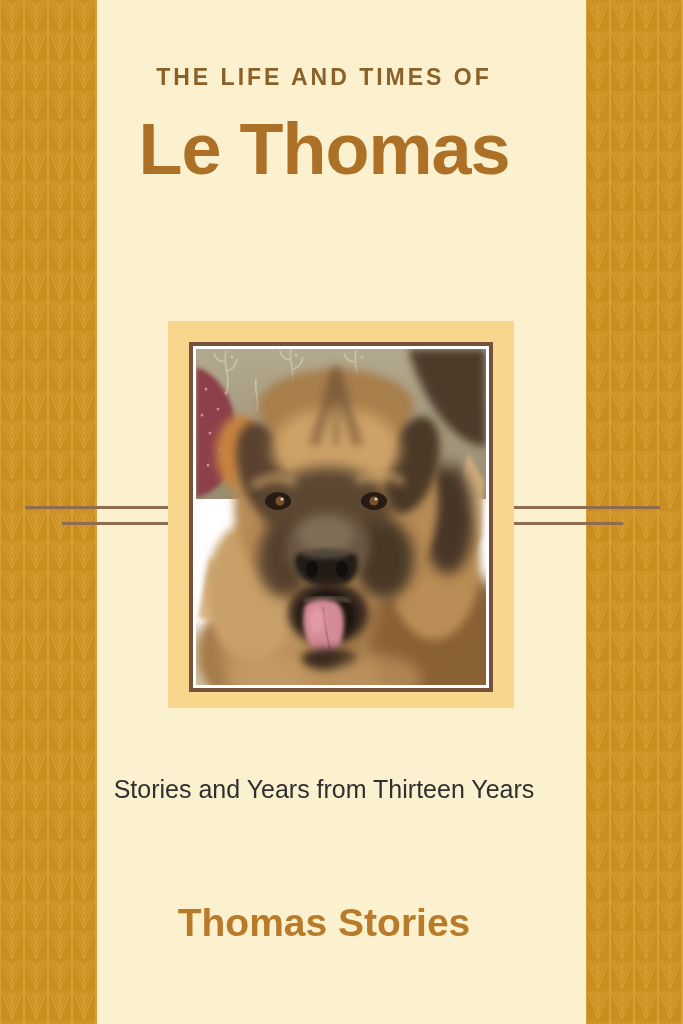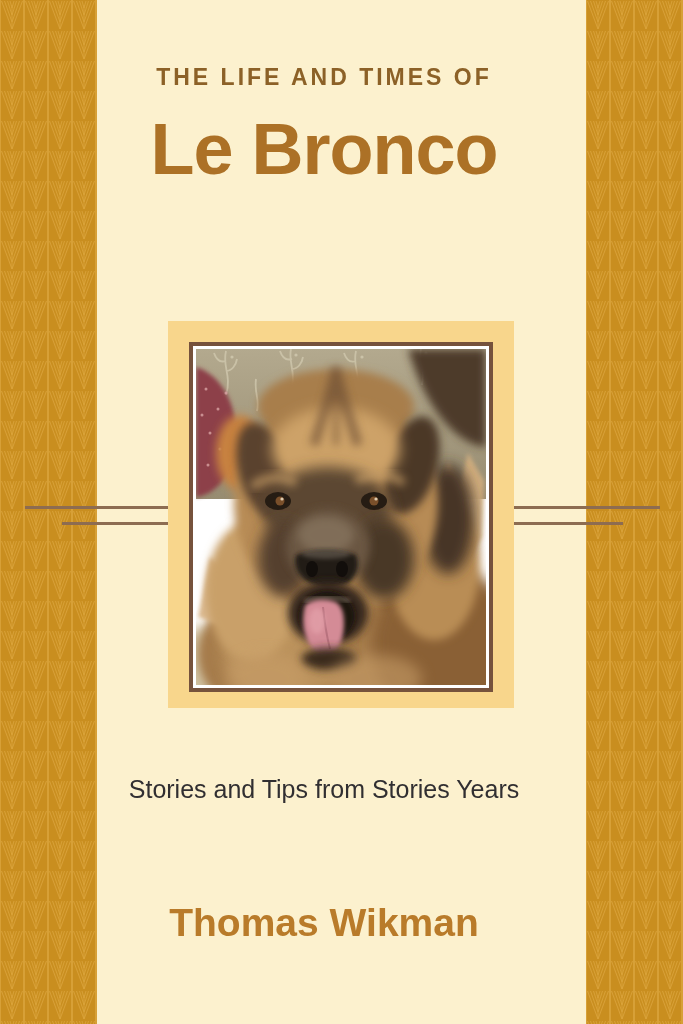--- a/index.html
+++ b/index.html
@@ -74,21 +74,21 @@
         </pattern>
       </defs>
       <rect width="100%" height="100%" fill="url(#pat-right)"></rect>
     </svg>
   </div>
 
   <div class="rule rule-upper"></div>
   <div class="rule rule-lower"></div>
 
   <div class="textline kicker">THE LIFE AND TIMES OF</div>
-  <h1 class="textline title">Le Bronco</h1>
+  <h1 class="textline title">Le Thomas</h1>
 
   <div class="mat">
     <div class="frame">
       <svg class="photo" viewBox="0 0 290 336" xmlns="http://www.w3.org/2000/svg" role="img" aria-label="leonberger-dog-portrait">
         <defs>
           <filter id="b2" x="-40%" y="-40%" width="180%" height="180%">
               <feGaussianBlur stdDeviation="2"></feGaussianBlur>
             </filter>
           <filter id="b4" x="-40%" y="-40%" width="180%" height="180%">
               <feGaussianBlur stdDeviation="4"></feGaussianBlur>
@@ -193,17 +193,17 @@
 
         <g fill="#c79d67" opacity="0.6" filter="url(#b7)">
           <ellipse cx="70" cy="330" rx="40" ry="26"></ellipse>
           <ellipse cx="180" cy="330" rx="46" ry="24"></ellipse>
         </g>
       </svg>
     </div>
   </div>
 
   <div class="textline subtitle">
-    <div>Stories and Tips from Stories Years</div>
-  </div>
-  <div class="textline author">Thomas Wikman</div>
+    <div>Stories and Years from Thirteen Years</div>
+  </div>
+  <div class="textline author">Thomas Stories</div>
 
 </div>
 
 </body></html>

